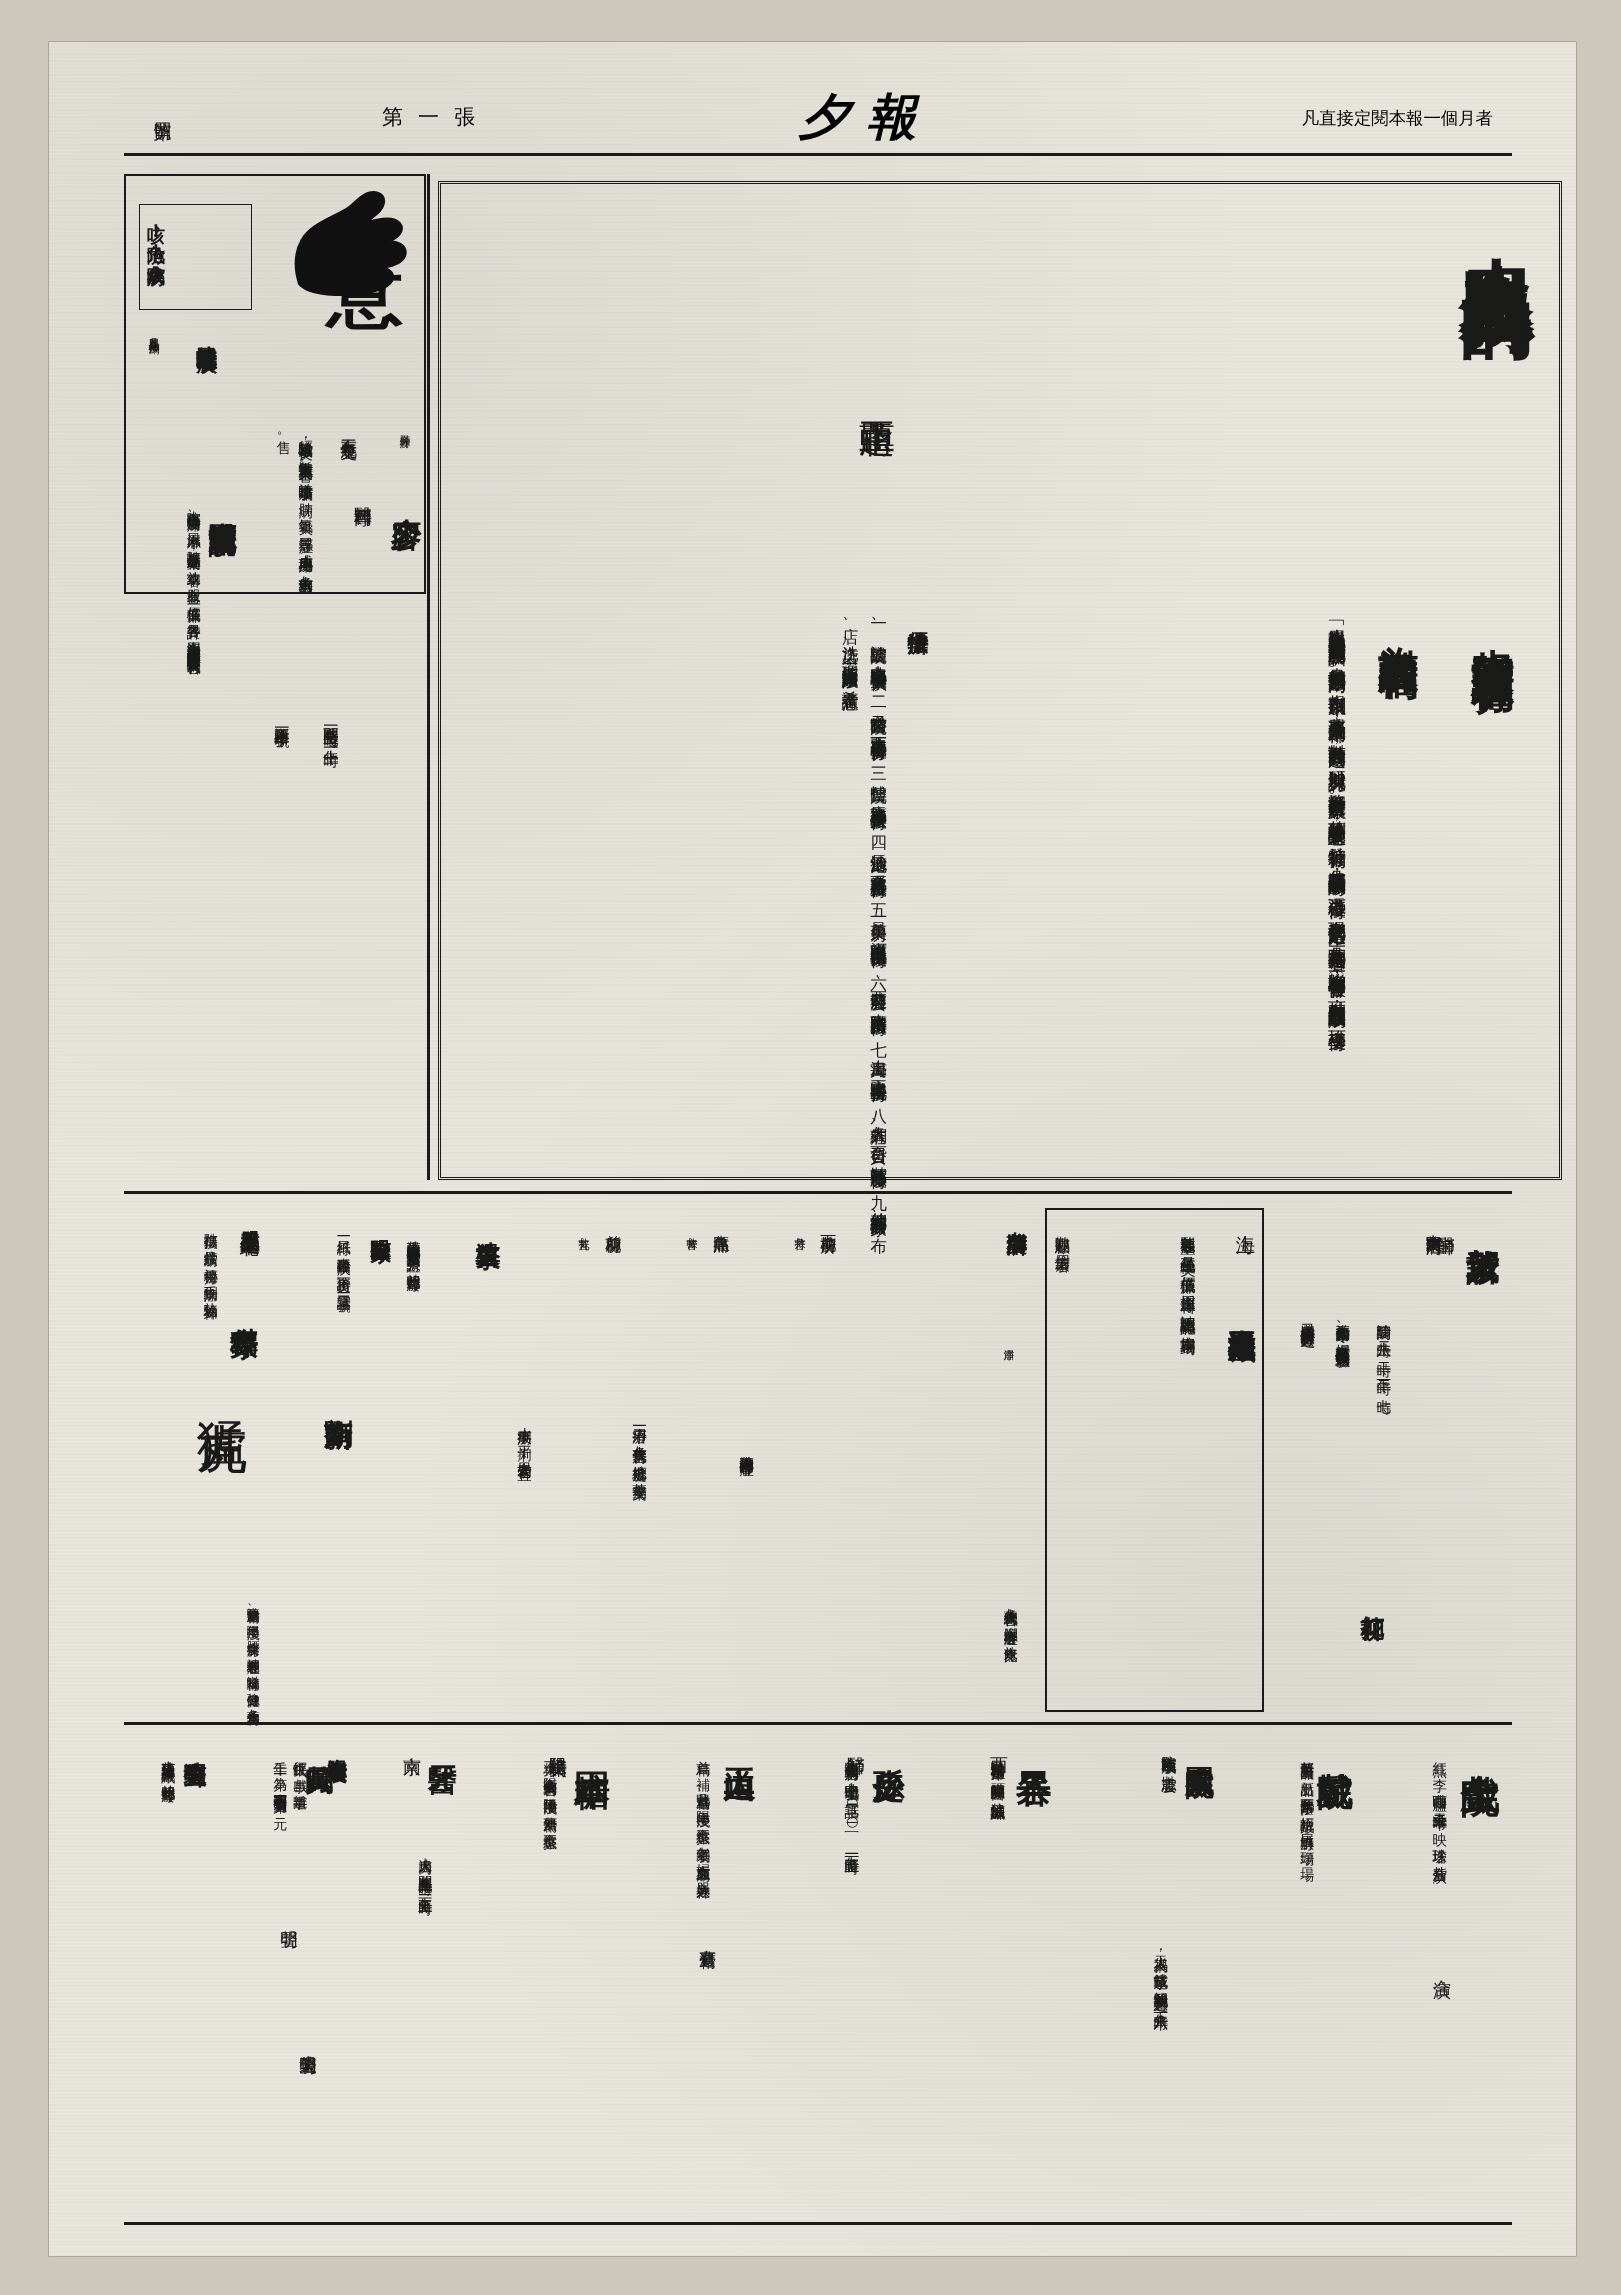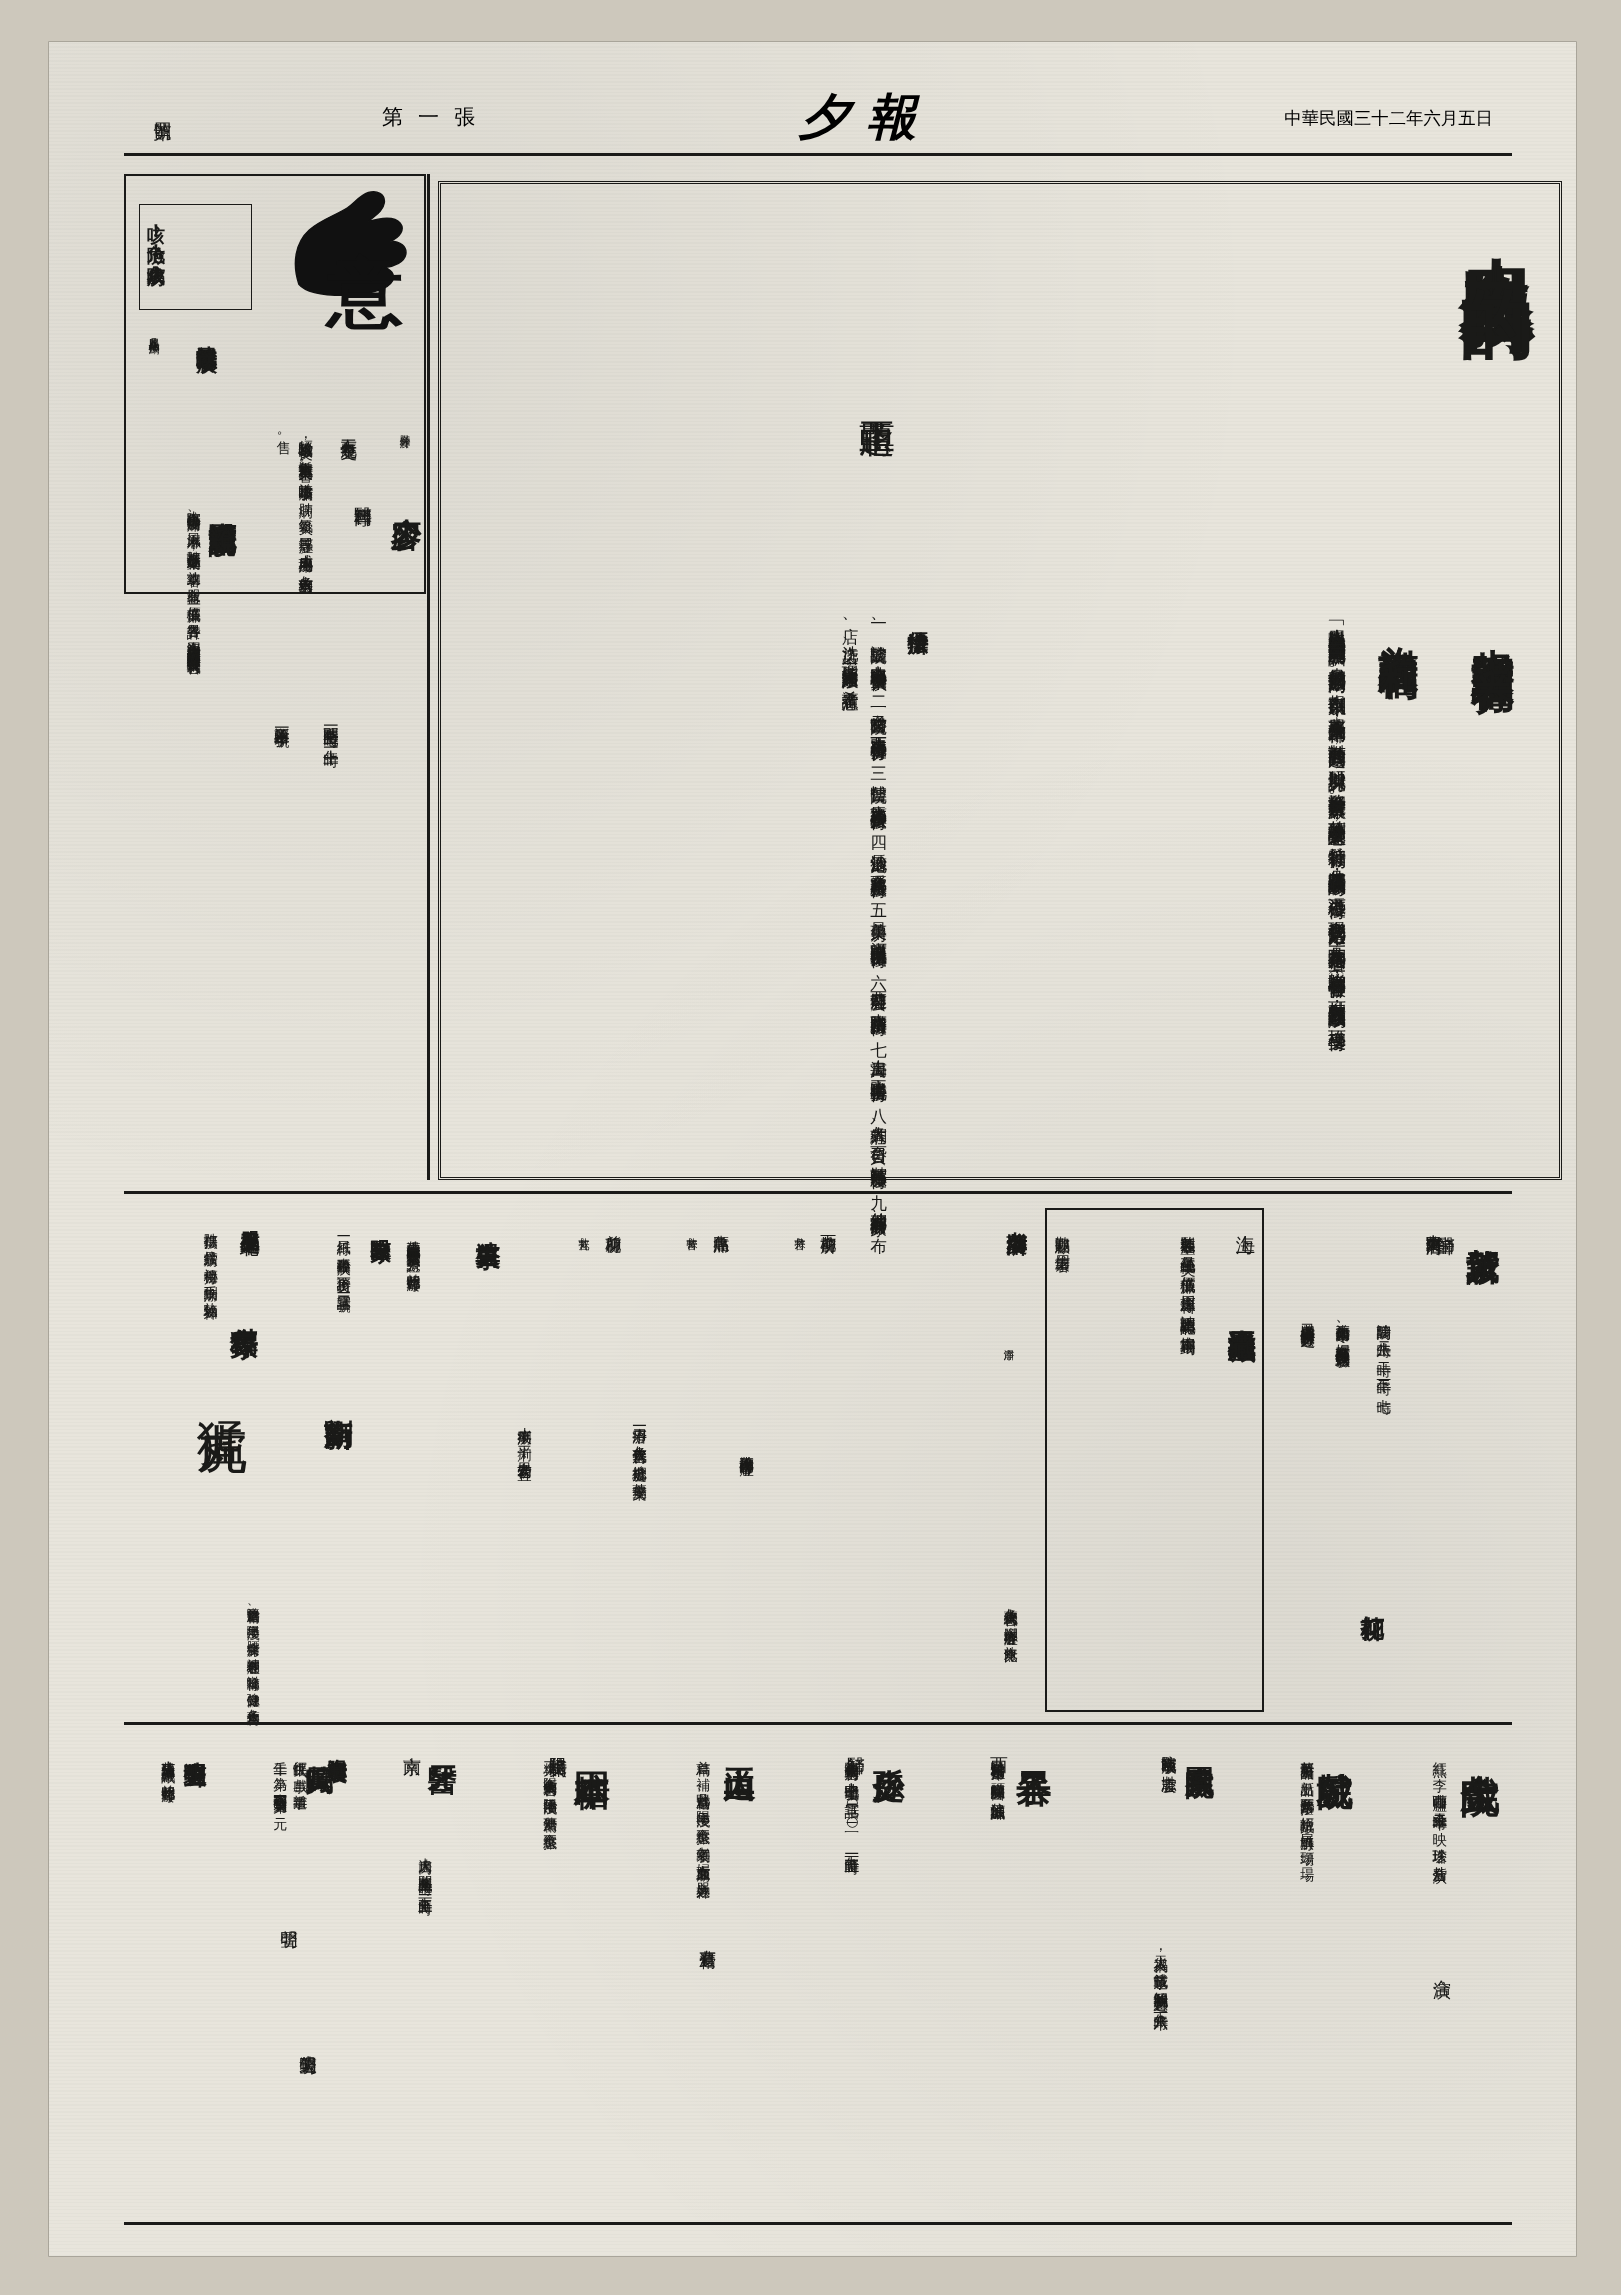--- a/index.html
+++ b/index.html
@@ -99,21 +99,21 @@
 </style>
 </head>
 <body>
 
 <div class="page">
   <div class="sheet">
 
     <div class="hdr v" id="masthead-left">號四第</div>
     <div class="hdr" id="masthead-page">第 一 張</div>
     <div class="hdr" id="masthead-logo">夕 報</div>
-    <div class="hdr" id="masthead-date">中華民國三十二年六月五日</div>
+    <div class="hdr" id="masthead-date">凡直接定閱本報一個月者</div>
 
     <div class="rule h" style="left:75px;top:111px;width:1388px;"></div>
 
     <div id="ad-cough">
       <div class="claim">
         <div class="v" style="margin:5.6px 7px;height:83px;">咳！危險！久咳成癆！</div>
       </div>
       <svg class="hand" viewBox="0 0 210 190">
         <path d="M40 150 C30 120 35 90 55 72 C70 58 95 50 110 40 C120 33 128 22 140 18 C152 14 165 20 163 33 C161 46 148 52 140 60 C158 54 178 52 186 62 C193 71 186 82 172 88 C186 88 196 96 194 107 C192 118 178 124 164 126 C176 130 180 140 172 149 C162 160 132 166 104 166 C74 166 50 162 40 150 Z" fill="#111" stroke="#111" stroke-width="2"></path>
       </svg>

